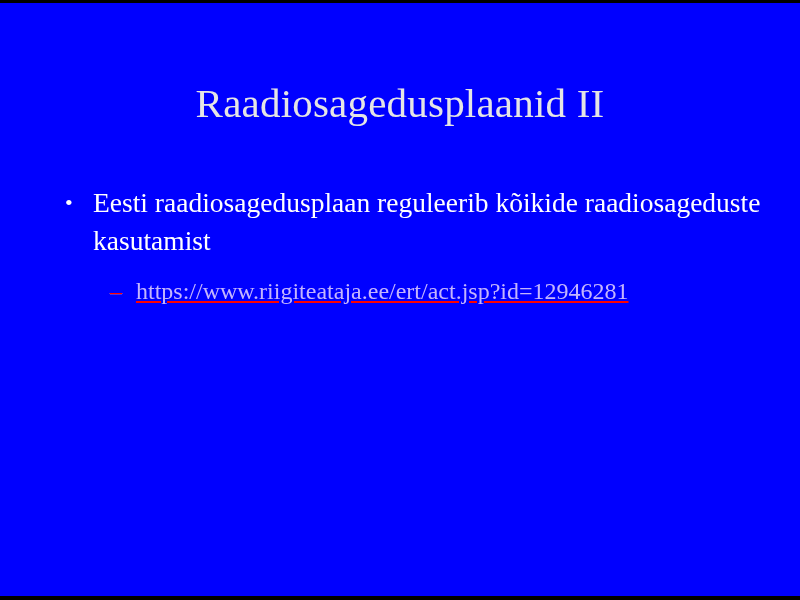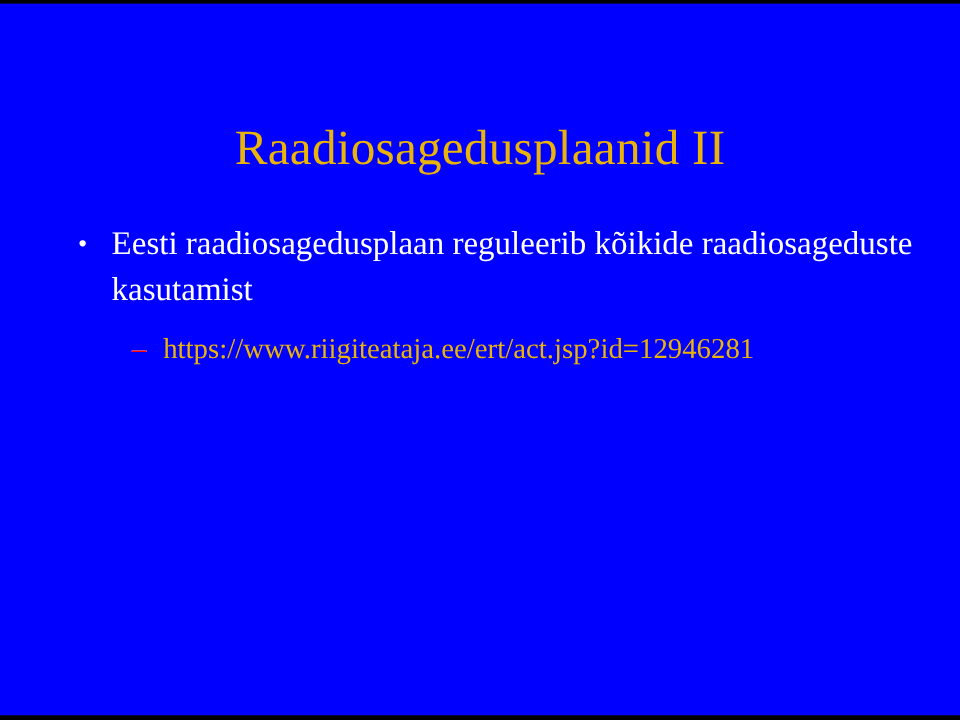--- a/index.html
+++ b/index.html
@@ -23,26 +23,25 @@
     background: #0000ff;
     overflow: hidden;
   }
 
   #slide-title {
     position: absolute;
     left: 0;
     top: 76px;
     width: 800px;
     text-align: center;
-    color: #eab308;
+    color: #e5e5e5;
     font-size: 41px;
     line-height: 48px;
     letter-spacing: 0.2px;
     white-space: nowrap;
-    margin-top: 20px;
   }
 
   #body-block {
     position: absolute;
     left: 58px;
     top: 181px;
     width: 690px;
   }
 
   .bullet-l1 {
@@ -82,21 +81,22 @@
     left: 0;
     top: 0;
     font-size: 24px;
     line-height: 33px;
     color: #ffffff;
   }
 
   .bullet-l2.link-item { color: #ff0000; }
   .bullet-l2.link-item .marker { color: #ff0000; }
   .link-text {
-    color: #eab308;
+    color: #c4b5fd;
+    text-decoration: underline;
     text-decoration-color: #ff0000;
     text-underline-offset: 2px;
     word-break: break-all;
     cursor: pointer;
   }
 </style>
 </head>
 <body>
 
 <div id="slide">

